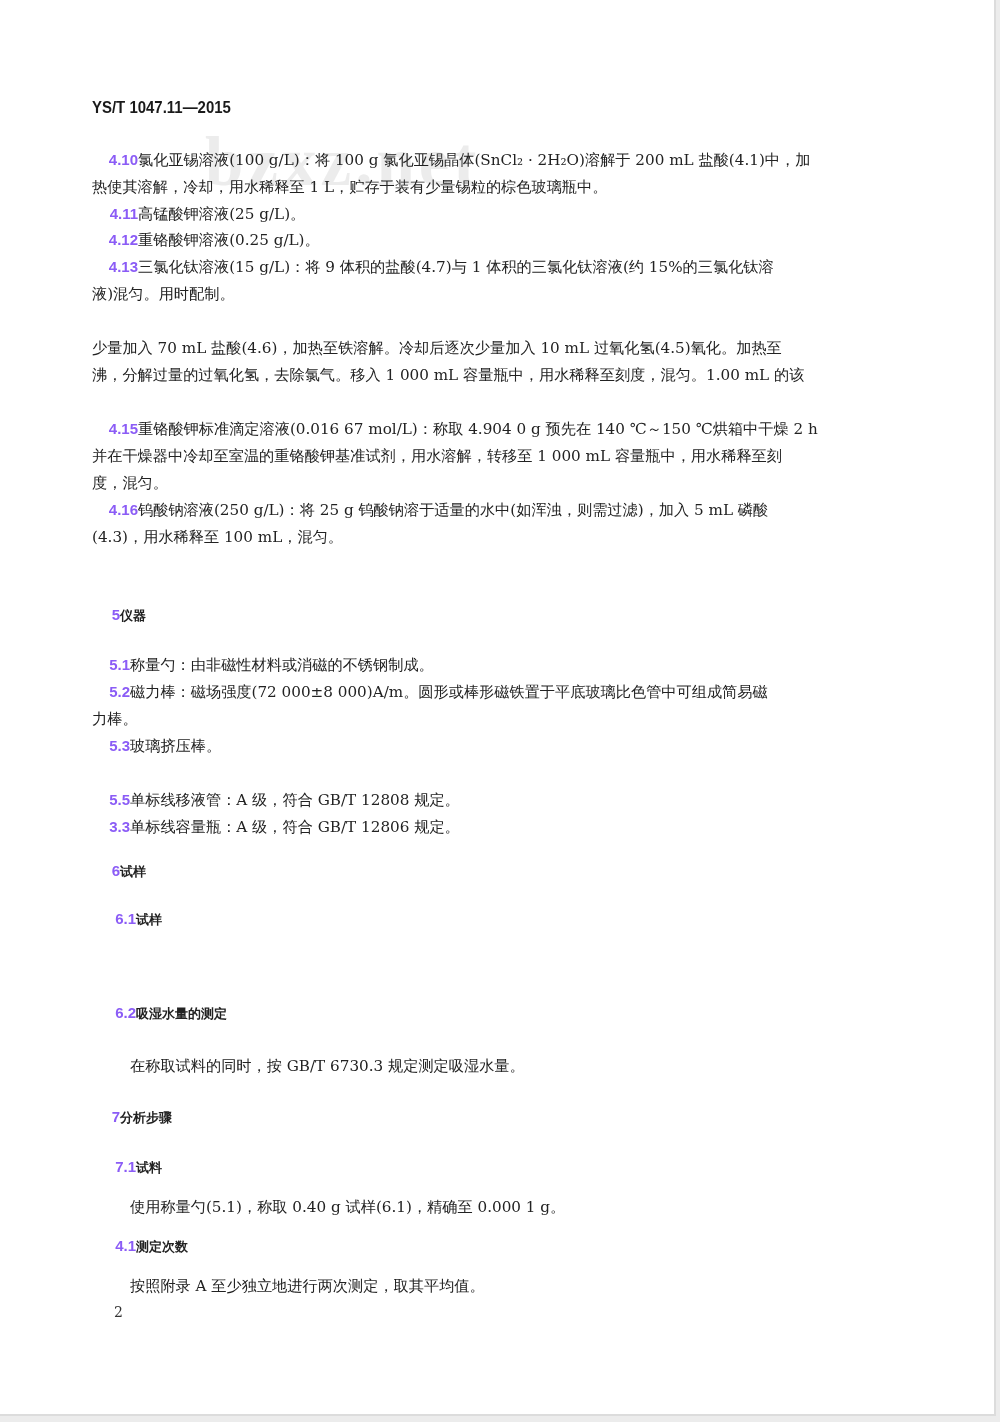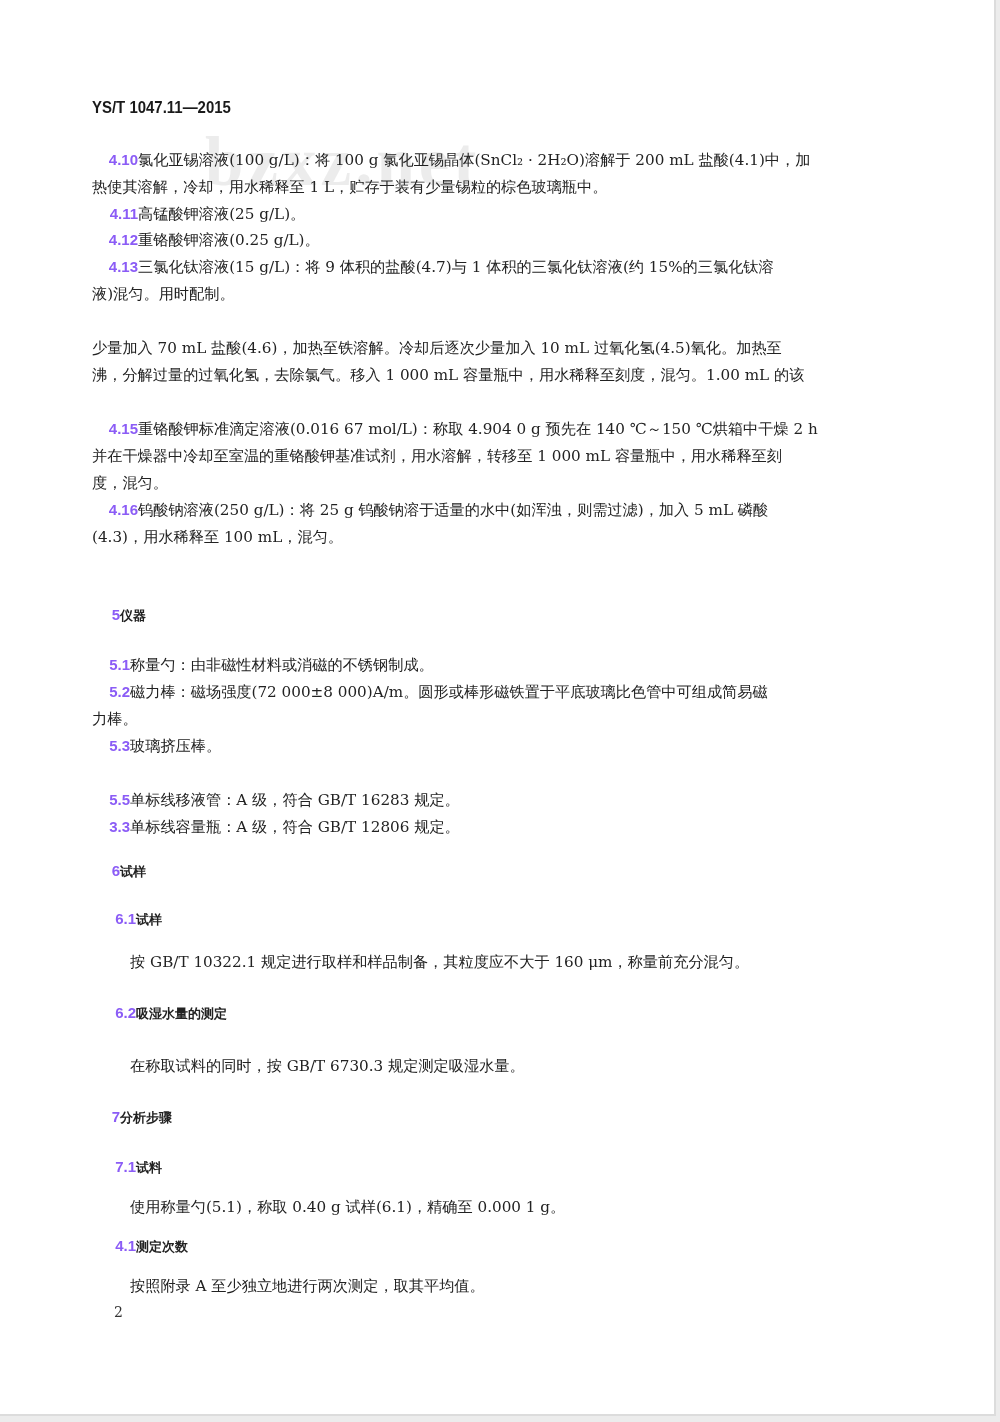--- a/index.html
+++ b/index.html
@@ -74,26 +74,25 @@
   <div class="line" style="top:500px"><span class="num w2">4.16</span><span>钨酸钠溶液(250 g/L)：将 25 g 钨酸钠溶于适量的水中(如浑浊，则需过滤)，加入 5 mL 磷酸</span></div>
   <div class="line" style="top:527px">(4.3)，用水稀释至 100 mL，混匀。</div>
 
 
   <div class="line" style="top:605px"><span class="num sec">5</span><span class="heading">仪器</span></div>
 
   <div class="line" style="top:655px"><span class="num w1">5.1</span><span>称量勺：由非磁性材料或消磁的不锈钢制成。</span></div>
   <div class="line" style="top:682px"><span class="num w1">5.2</span><span>磁力棒：磁场强度(72 000±8 000)A/m。圆形或棒形磁铁置于平底玻璃比色管中可组成简易磁</span></div>
   <div class="line" style="top:709px">力棒。</div>
   <div class="line" style="top:736px"><span class="num w1">5.3</span><span>玻璃挤压棒。</span></div>
-  <div class="line" style="top:790px"><span class="num w1">5.5</span><span>单标线移液管：A 级，符合 GB/T 16283 规定。</span></div>
+  <div class="line" style="top:790px"><span class="num w1">5.5</span><span>单标线移液管：A 级，符合 GB/T 12808 规定。</span></div>
   <div class="line" style="top:817px"><span class="num w1">3.3</span><span>单标线容量瓶：A 级，符合 GB/T 12806 规定。</span></div>
 
   <div class="line" style="top:861px"><span class="num sec">6</span><span class="heading">试样</span></div>
   <div class="line" style="top:909px"><span class="num sub">6.1</span><span class="heading">试样</span></div>
-  <div class="line indent" style="top:952px">按 GB/T 10322.1 规定进行取样和样品制备，其粒度应不大于 160 μm，称量前充分混匀。</div>
   <div class="line" style="top:1003px"><span class="num sub">6.2</span><span class="heading">吸湿水量的测定</span></div>
   <div class="line indent" style="top:1056px">在称取试料的同时，按 GB/T 6730.3 规定测定吸湿水量。</div>
 
   <div class="line" style="top:1107px"><span class="num sec">7</span><span class="heading">分析步骤</span></div>
   <div class="line" style="top:1157px"><span class="num sub">7.1</span><span class="heading">试料</span></div>
   <div class="line indent" style="top:1197px">使用称量勺(5.1)，称取 0.40 g 试样(6.1)，精确至 0.000 1 g。</div>
   <div class="line" style="top:1236px"><span class="num sub">4.1</span><span class="heading">测定次数</span></div>
   <div class="line indent" style="top:1276px">按照附录 A 至少独立地进行两次测定，取其平均值。</div>
 
   <div class="pageno">2</div>

